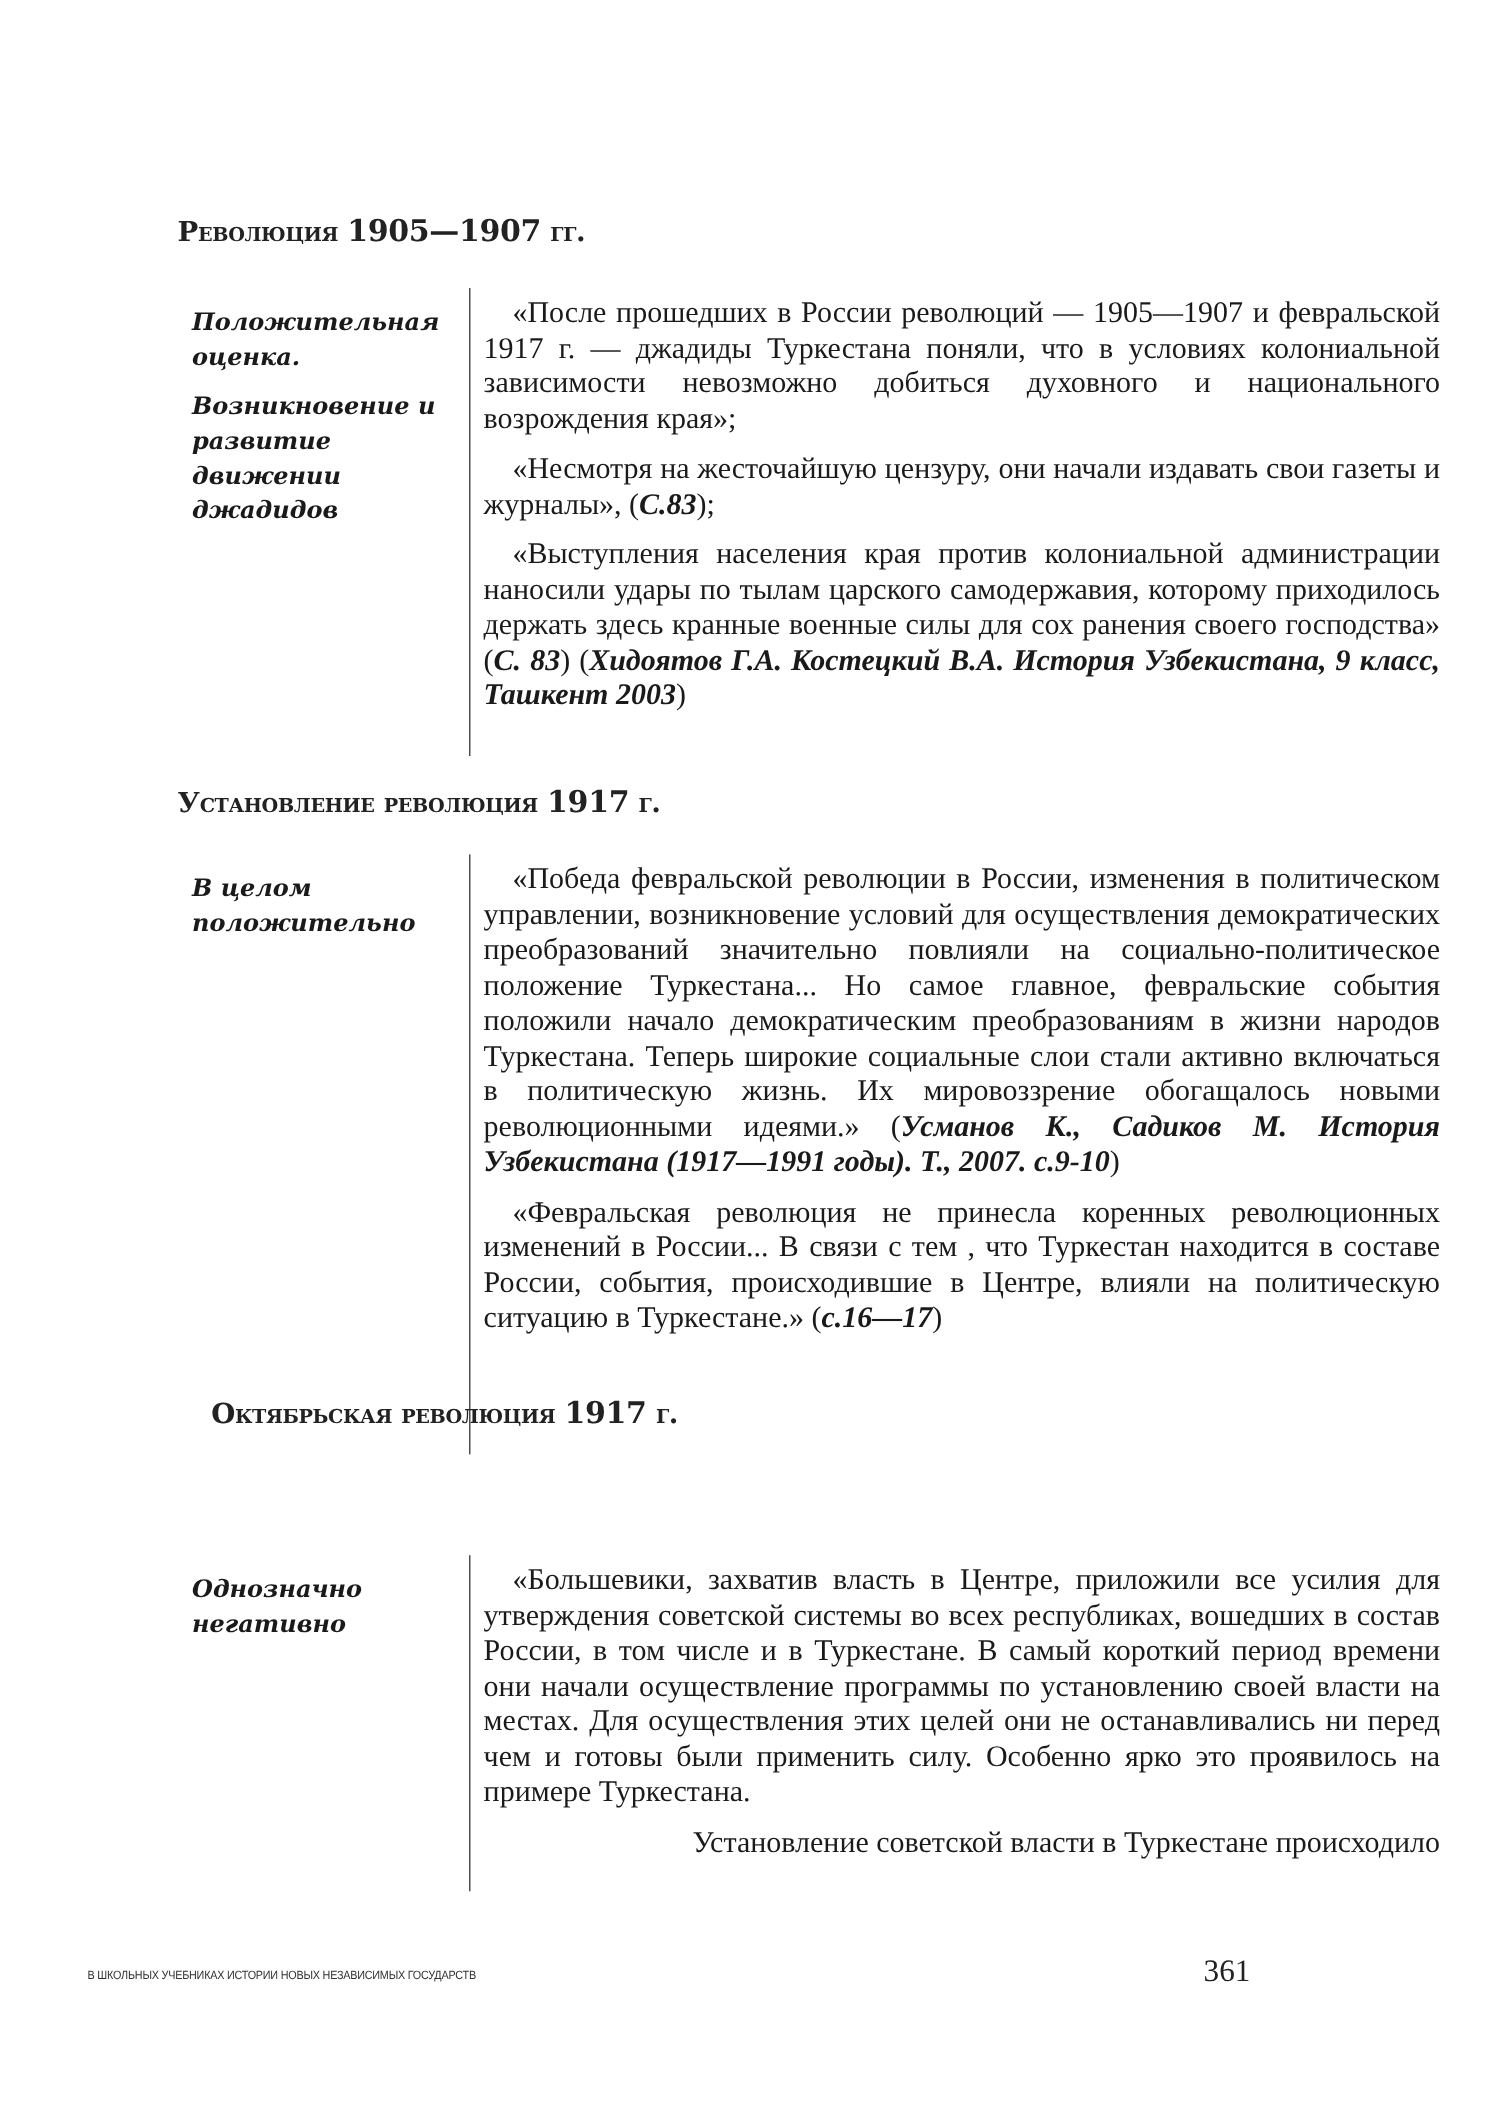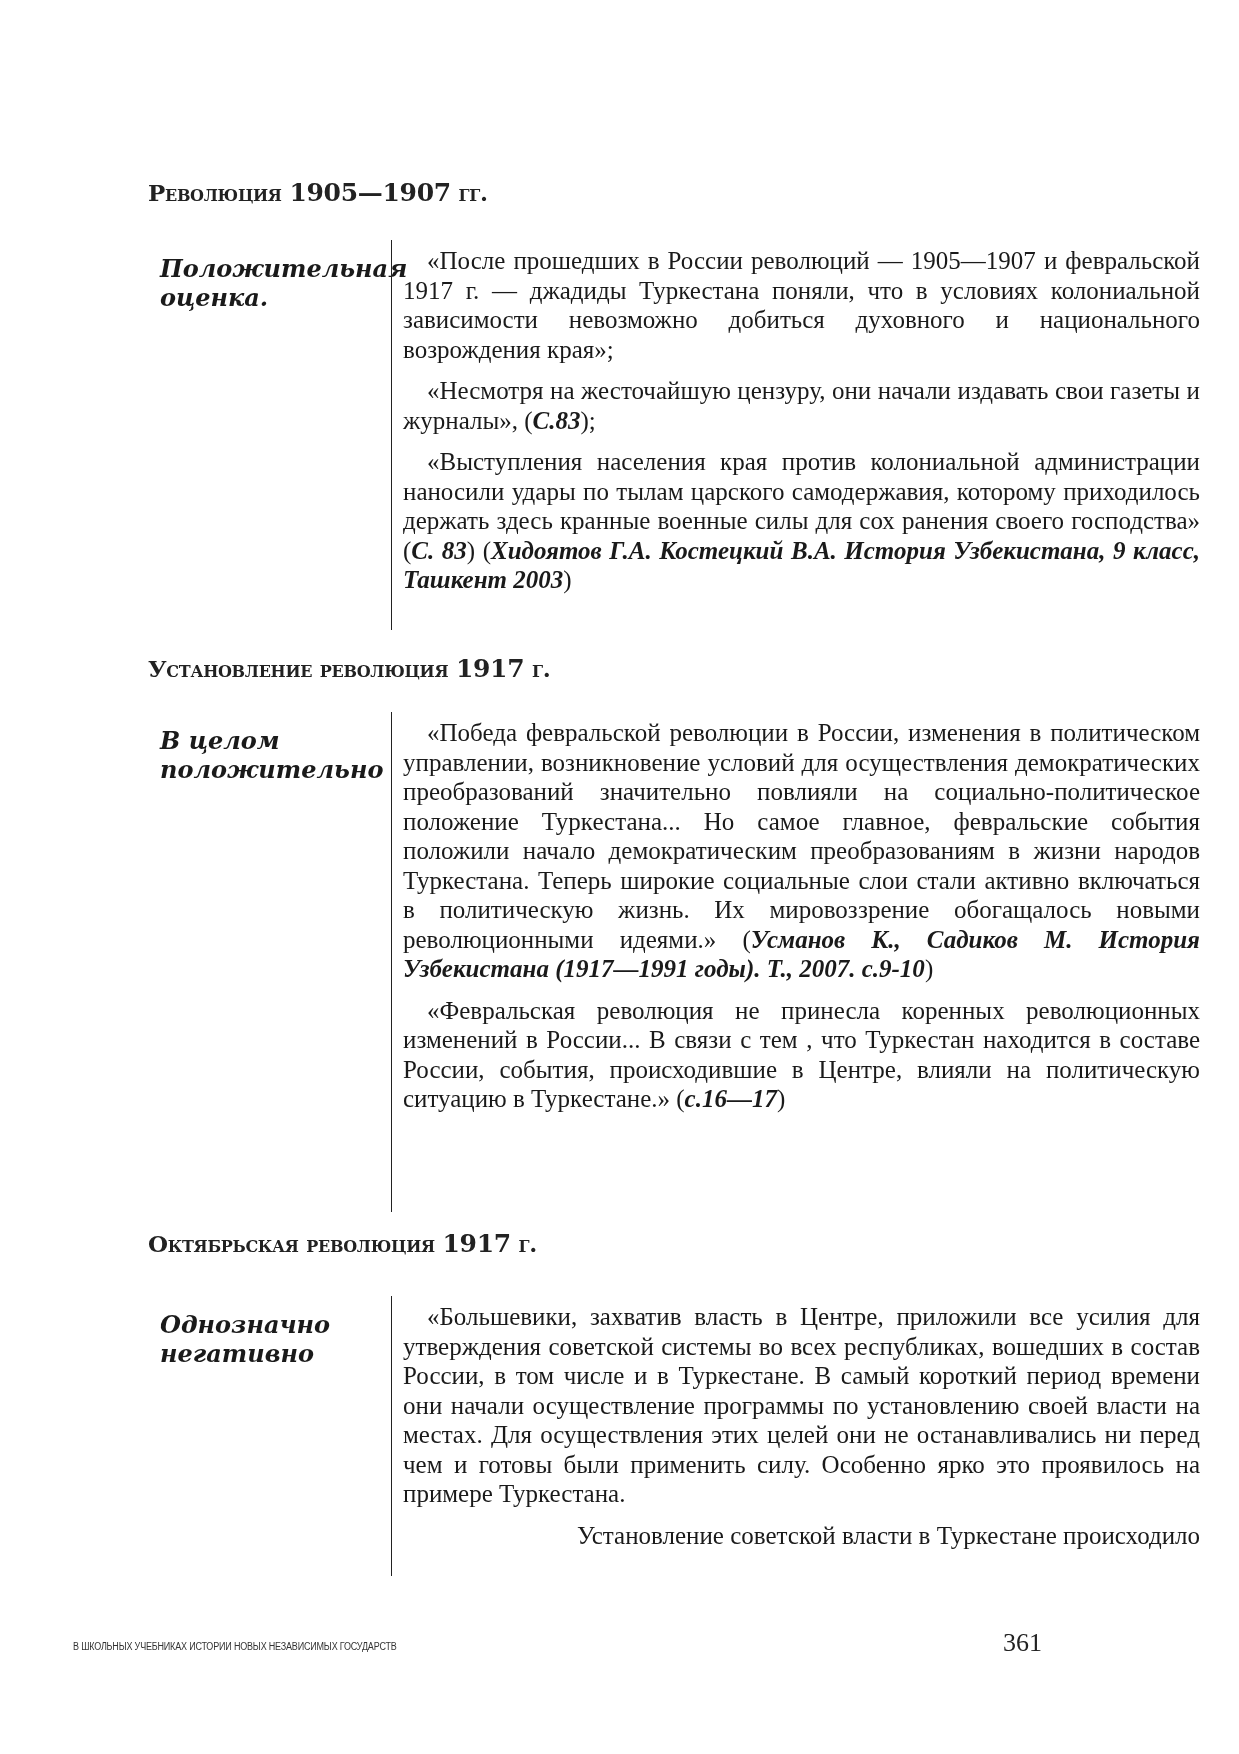--- a/index.html
+++ b/index.html
@@ -17,21 +17,21 @@
     white-space: nowrap;
   }
   .section-heading .num { font-size: 25px; }
   .table {
     position: absolute; left: 148px; width: 904px;
   }
   .left-col {
     position: absolute; left: 12px; top: 14px; width: 215px;
     font-family: "DejaVu Serif", "Liberation Serif", serif;
     font-style: italic; font-weight: bold;
-    font-size: 24px; line-height: 29px; color: #1a1a1a;
+    font-size: 20px; line-height: 29px; color: #1a1a1a;
   }
   .left-col p { margin: 0 0 12px 0; }
   .divider {
     position: absolute; left: 243px; top: 0; bottom: 0;
     width: 1px; background: #222;
   }
   .right-col {
     position: absolute; left: 255px; top: 6px; width: 797px;
   }
   .right-col p {
@@ -58,20 +58,21 @@
 </style>
 </head>
 <body>
 
 <div class="section-heading" style="top:178px;">
   <span>Революция </span><span class="num">1905—1907</span><span> гг.</span>
 </div>
 <div class="table" style="top:240px; height:390px;">
   <div class="left-col">
     <p>Положительная оценка.</p>
+    <p>Возникновение и развитие движении джадидов</p>
   </div>
   <div class="divider"></div>
   <div class="right-col">
     <p><span>«После прошедших в России революций — 1905—1907 и февральской 1917 г. — джадиды Туркестана поняли, что в условиях колониальной зависимости невозможно добиться духовного и национального возрождения края»;</span></p>
     <p><span>«Несмотря на жесточайшую цензуру, они начали издавать свои газеты и журналы», (</span><span class="cite">С.83</span><span>);</span></p>
     <p><span>«Выступления населения края против колониальной администрации наносили удары по тылам царского самодержавия, которому приходилось держать здесь кранные военные силы для сох ранения своего господства» (</span><span class="cite">С. 83</span><span>) (</span><span class="cite">Хидоятов Г.А. Костецкий В.А. История Узбекистана, 9 класс, Ташкент 2003</span><span>)</span></p>
   </div>
 </div>
 
 <div class="section-heading" style="top:654px;">
@@ -81,21 +82,21 @@
   <div class="left-col">
     <p>В целом положительно</p>
   </div>
   <div class="divider"></div>
   <div class="right-col">
     <p><span>«Победа февральской революции в России, изменения в политическом управлении, возникновение условий для осуществления демократических преобразований значительно повлияли на социально-политическое положение Туркестана... Но самое главное, февральские события положили начало демократическим преобразованиям в жизни народов Туркестана. Теперь широкие социальные слои стали активно включаться в политическую жизнь. Их мировоззрение обогащалось новыми революционными идеями.» (</span><span class="cite">Усманов К., Садиков М. История Узбекистана (1917—1991 годы). Т., 2007. с.9-10</span><span>)</span></p>
     <p><span>«Февральская революция не принесла коренных революционных изменений в России... В связи с тем , что Туркестан находится в составе России, события, происходившие в Центре, влияли на политическую ситуацию в Туркестане.» (</span><span class="cite">с.16—17</span><span>)</span></p>
   </div>
 </div>
 
-<div class="section-heading" style="top:1229px;">
+<div class="section-heading" style="top:1163px;margin-left:28px;">
   <span>Октябрьская революция </span><span class="num">1917</span><span> г.</span>
 </div>
 <div class="table" style="top:1296px; height:280px;">
   <div class="left-col">
     <p>Однозначно негативно</p>
   </div>
   <div class="divider"></div>
   <div class="right-col">
     <p><span>«Большевики, захватив власть в Центре, приложили все усилия для утверждения советской системы во всех республиках, вошедших в состав России, в том числе и в Туркестане. В самый короткий период времени они начали осуществление программы по установлению своей власти на местах. Для осуществления этих целей они не останавливались ни перед чем и готовы были применить силу. Особенно ярко это проявилось на примере Туркестана.</span></p>
     <p style="text-align:right;"><span>Установление советской власти в Туркестане происходило</span></p>

